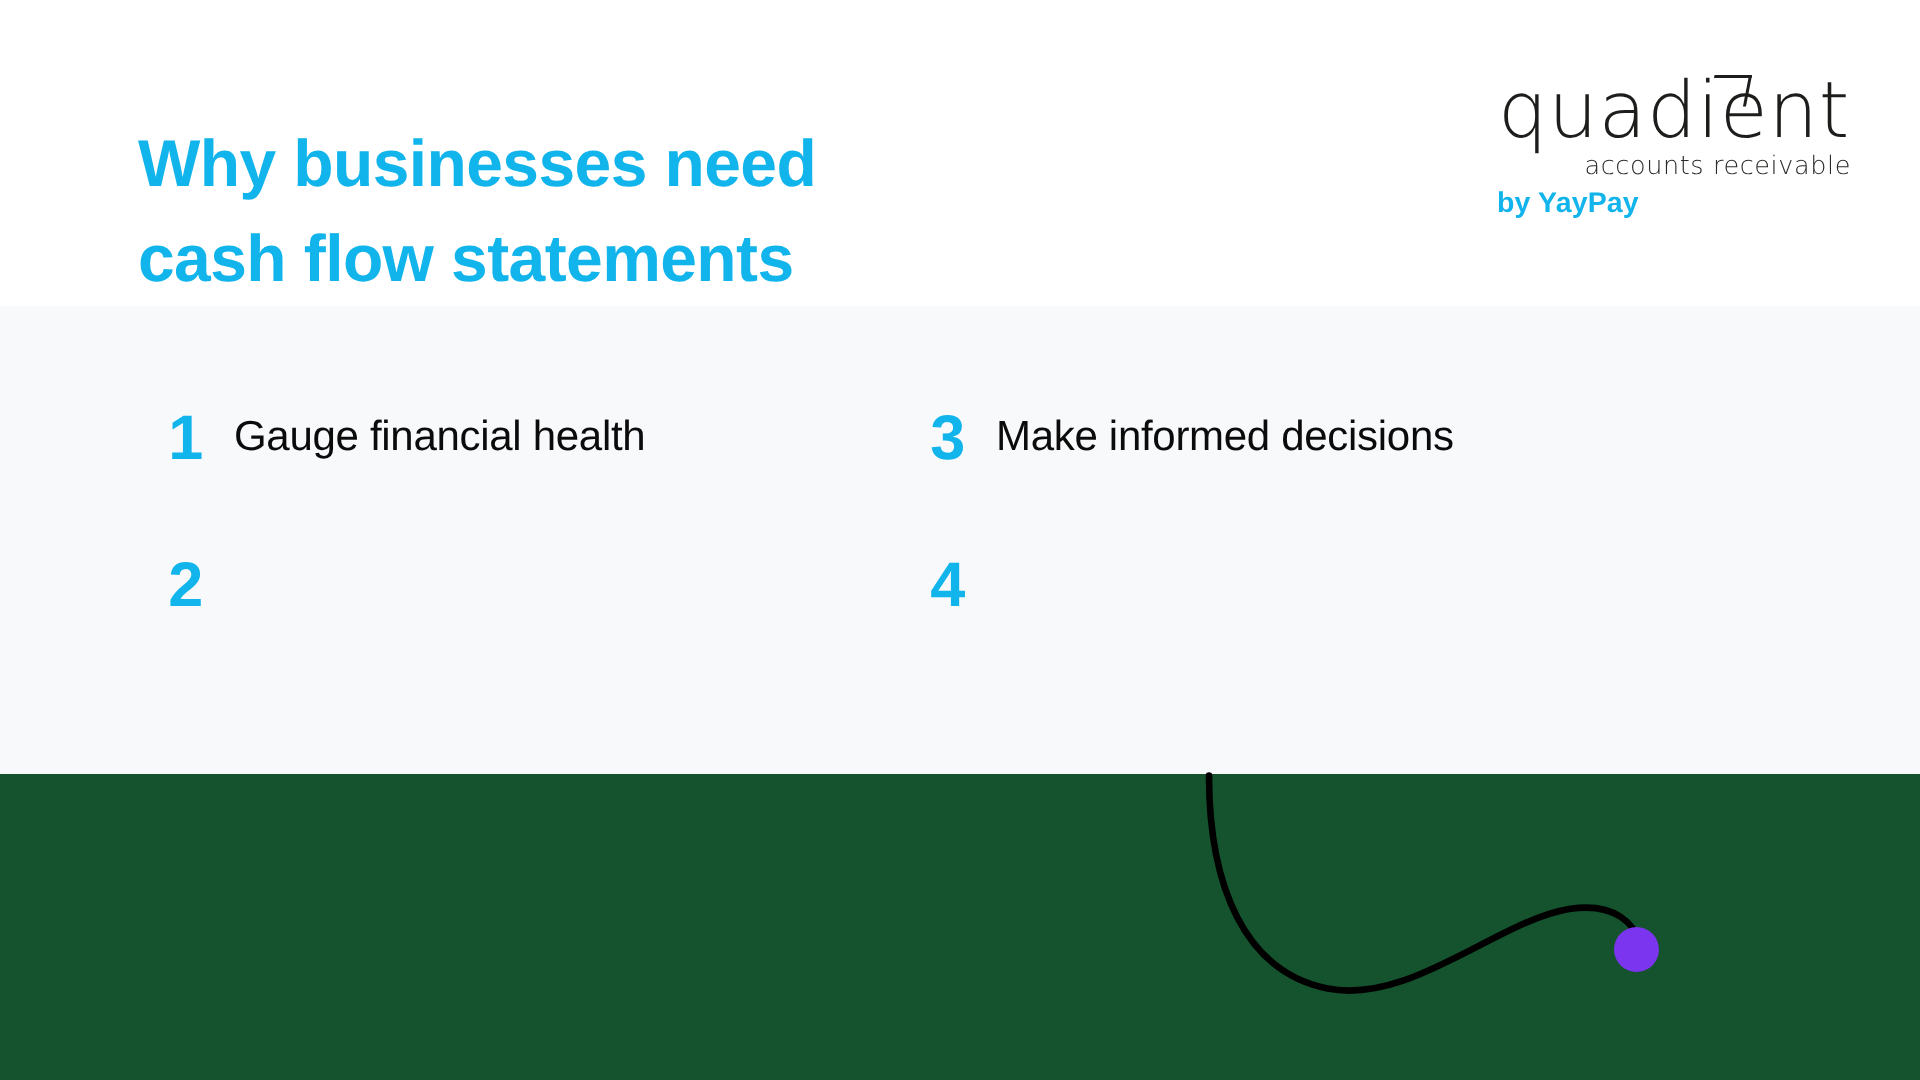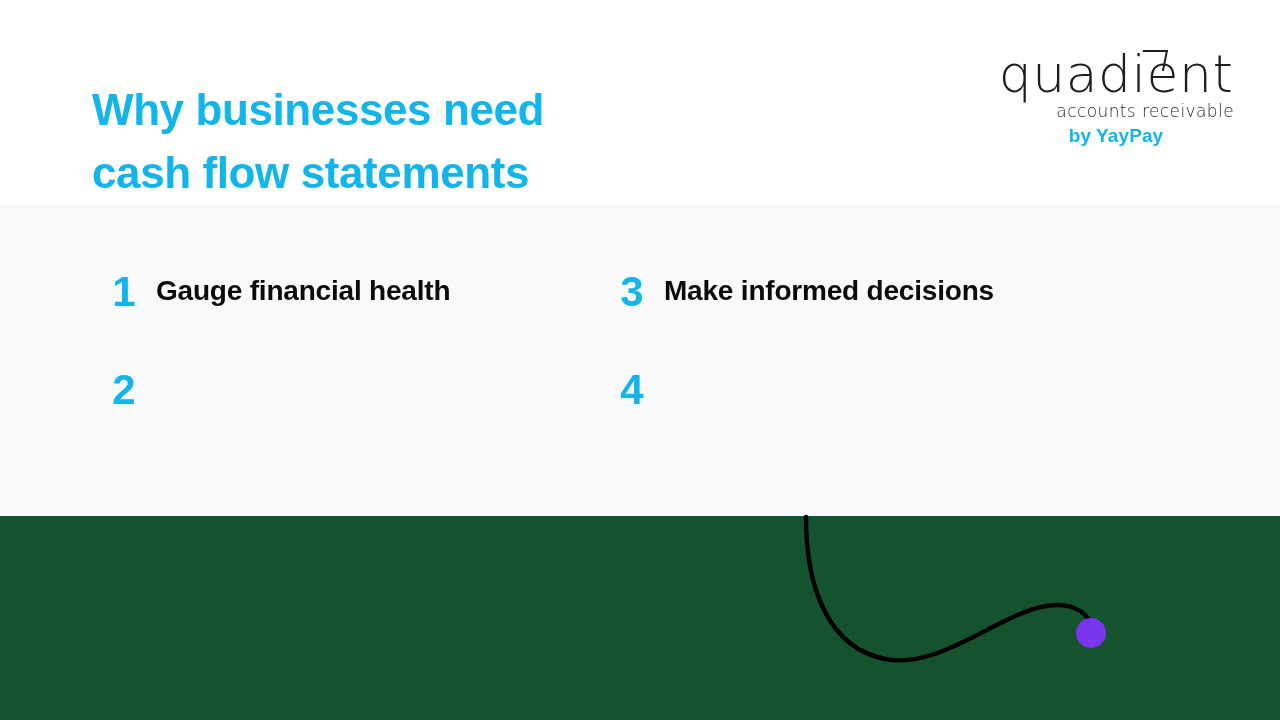--- a/index.html
+++ b/index.html
@@ -94,21 +94,21 @@
   .logo-by {
     position: absolute;
     left: 0;
     top: 80px;
     width: 236px;
     font-size: 19px;
     line-height: 24px;
     font-weight: bold;
     letter-spacing: 0.1px;
     color: #11B4EB;
-    text-align: center;
+    text-align: left;
   }
 
   
   .panel {
     position: absolute;
     left: 0;
     top: 204px;
     width: 1280px;
     height: 312px;
     background: #F8F9FB;
@@ -143,21 +143,21 @@
     line-height: 52px;
     font-weight: bold;
     color: #11B4EB;
     letter-spacing: -0.5px;
   }
 
   .item-label {
     flex: 1 1 auto;
     font-size: 28px;
     line-height: 44px;
-    font-weight: bold;
+    font-weight: normal;
     color: #0B0B0B;
     letter-spacing: -0.2px;
     white-space: pre-line;
     padding-top: 3px;
   }
 
   
   .decor {
     position: absolute;
     left: 760px;

